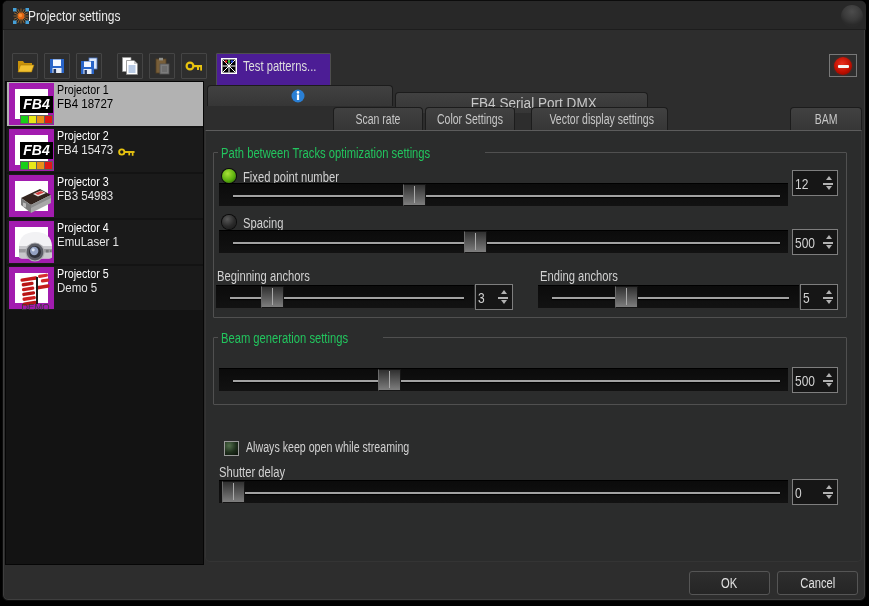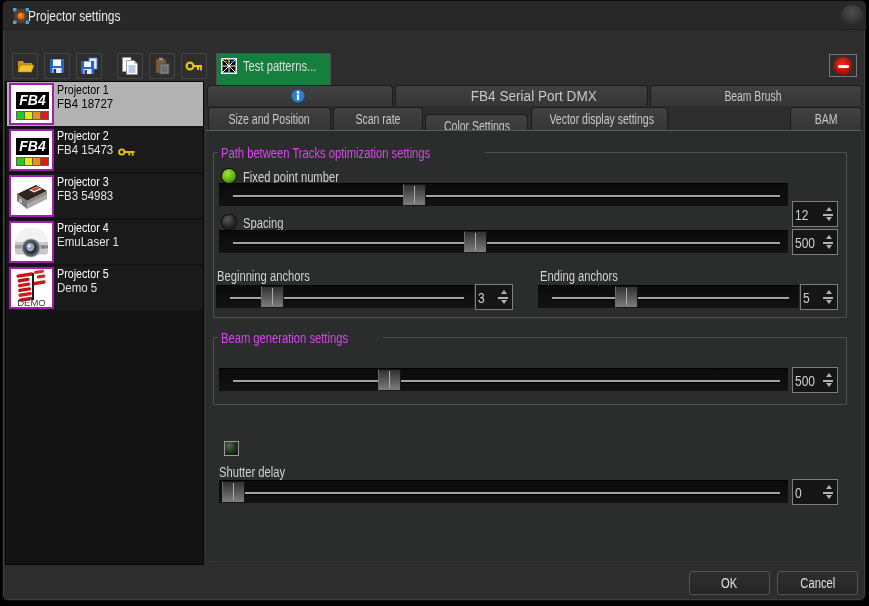--- a/index.html
+++ b/index.html
@@ -25,40 +25,40 @@
   .menuitem u { text-decoration:underline; }
   
   .tbtn { position:absolute; top:53px; width:26px; height:26px; background:#2e2e2e;
     border:1px solid #454545; border-radius:1px; }
   .tbtn svg { position:absolute; left:2px; top:2px; }
   
   .leftpanel { position:absolute; left:5px; top:81px; width:199px; height:484px;
     background:#131313; border:1px solid #060606; }
   .pitem { position:absolute; left:1px; width:196px; height:44px; background:#1a1a1a; }
   .pitem.sel { background:#b2b2b2; }
-  .picon { position:absolute; left:2px; top:1px; width:45px; height:42px; background:#fff; border:2px solid #a21caf; }
+  .picon { position:absolute; left:2px; top:1px; width:45px; height:42px; background:#fff; border:6px solid #a21caf; }
   .pname { position:absolute; left:50px; top:1px; font-size:12.5px; font-weight:normal; color:#fff; }
   .psub  { position:absolute; left:50px; top:15px; font-size:12.5px; color:#e4e4e4; }
   .pitem.sel .pname, .pitem.sel .psub { color:#000; }
   
   .tab { position:absolute; background:linear-gradient(180deg,#414141,#363636);
     border:1px solid #1c1c1c; border-bottom:none; border-radius:4px 4px 0 0;
     font-size:14px; color:#c8c8c8; text-align:center; }
   .tabactive { position:absolute; background:linear-gradient(180deg,#242526,#2b2c2c 65%);
     border:1px solid #8a9296; border-bottom:none; border-radius:4px 4px 0 0;
     font-size:14px; color:#fff; text-align:center; z-index:5; }
   .tabactive::before { content:""; position:absolute; left:0; right:0; top:0; height:4px;
     background:linear-gradient(180deg,#72909c,#39444a 70%, #23282c); border-radius:3px 3px 0 0; }
   
   .page { position:absolute; left:205px; top:130px; width:657px; height:432px;
     background:#2b2c2c; border:1px solid #343434; border-top:1px solid #5c5c5c; border-radius:0 0 5px 5px; }
   
   .group { position:absolute; border:1px solid #505050; border-radius:1px; }
   .gtitle { position:absolute; top:-8px; left:4px; background:#2b2c2c; padding:0 3px;
-    font-size:14px; color:#d946ef; white-space:nowrap; }
+    font-size:14px; color:#22c55e; white-space:nowrap; }
   .lbl { position:absolute; font-size:14px; color:#d2d2d2; white-space:nowrap; }
   
   .radio { position:absolute; width:14px; height:14px; border-radius:50%;
     background:radial-gradient(circle at 38% 30%, #585858, #2a2a2a 55%, #161616); box-shadow:0 0 0 1px #0a0a0a; }
   .radio.on { background:radial-gradient(circle at 40% 33%, #a8e038, #5cb00e 55%, #2c6406 90%); }
   .checkbox { position:absolute; width:15px; height:15px; border:1px solid #9a9a9a;
     background:radial-gradient(circle at 32% 28%, #4e6a48 5%, #1e2e1c 55%, #0b110a); }
   
   .strip { position:absolute; height:24px; background:linear-gradient(180deg,#0b0b0b,#121212);
     border-top:1px solid #000; border-bottom:1px solid #2c2c2c; }
@@ -157,21 +157,21 @@
     </svg>
   </div>
   <div class="tbtn" style="left:181px">
     <svg width="20" height="20" viewBox="0 0 20 20">
       <circle cx="6" cy="10" r="3.4" fill="none" stroke="#e8c410" stroke-width="2.2"></circle>
       <rect x="9" y="9" width="9" height="2.2" fill="#e8c410"></rect>
       <rect x="13" y="11" width="2" height="3" fill="#e8c410"></rect>
       <rect x="16.2" y="11" width="1.8" height="3.6" fill="#e8c410"></rect>
     </svg>
   </div>
-  <div class="abs" style="left:216px;top:53px;width:115px;height:41px;background:#15803d;border:1px solid #4e4e4e;border-radius:1px">
+  <div class="abs" style="left:216px;top:53px;width:115px;height:41px;background:#4c1d95;border:1px solid #4e4e4e;border-radius:1px">
     <svg class="abs" style="left:4px;top:4px" width="16" height="16" viewBox="0 0 16 16">
       <rect x="0" y="0" width="16" height="16" fill="#fff"></rect>
       <rect x="1.5" y="1.5" width="13" height="13" fill="#000"></rect>
       <g stroke="#fff" stroke-width="1">
         <line x1="1.5" y1="1.5" x2="14.5" y2="14.5"></line>
           <line x1="14.5" y1="1.5" x2="1.5" y2="14.5"></line>
         <line x1="8" y1="1.5" x2="8" y2="14.5"></line>
           <line x1="1.5" y1="8" x2="14.5" y2="8"></line>
       </g>
       <circle cx="5" cy="3.5" r="1.2" fill="#e02020"></circle>
@@ -278,41 +278,39 @@
     </div>
   </div>
 
   <div class="tab" style="left:207px;top:85px;width:186px;height:21px">
     <svg class="abs" style="left:83px;top:3px" width="14" height="14" viewBox="0 0 14 14">
       <circle cx="7" cy="7" r="6.5" fill="#2a7fd4"></circle>
       <rect x="5.9" y="5.5" width="2.2" height="5.5" fill="#fff"></rect>
       <circle cx="7" cy="3.4" r="1.3" fill="#fff"></circle>
     </svg>
   </div>
-  <div class="tab" style="left:395px;top:85px;width:253px;height:21px;line-height:21px;text-indent:12px"><span class="txc" style="transform:scaleX(.97) translateZ(0)">FB4 Serial Port DMX</span></div>
-  <div class="tab" style="left:650px;top:85px;width:212px;height:21px;line-height:21px;text-indent:-3px"><span class="txc" style="transform:scaleX(.74) translateZ(0)">Beam Brush</span></div>
-
-  <div class="tab" style="left:208px;top:107px;width:123px;height:23px;line-height:23px"><span class="txc" style="transform:scaleX(.75) translateZ(0)">Size and Position</span></div>
+  <div class="tab" style="left:395px;top:92px;width:253px;height:21px;line-height:21px;text-indent:12px"><span class="txc" style="transform:scaleX(.97) translateZ(0)">FB4 Serial Port DMX</span></div>
+
   <div class="tab" style="left:333px;top:107px;width:90px;height:23px;line-height:23px"><span class="txc" style="transform:scaleX(.75) translateZ(0)">Scan rate</span></div>
-  <div class="tab" style="left:425px;top:114px;width:103px;height:23px;line-height:23px"><span class="txc" style="transform:scaleX(.75) translateZ(0)">Color Settings</span></div>
+  <div class="tab" style="left:425px;top:107px;width:90px;height:23px;line-height:23px"><span class="txc" style="transform:scaleX(.75) translateZ(0)">Color Settings</span></div>
   <div class="tab" style="left:531px;top:107px;width:137px;height:23px;line-height:23px"><span class="txc" style="transform:scaleX(.75) translateZ(0)">Vector display settings</span></div>
   <div class="tab" style="left:790px;top:107px;width:72px;height:23px;line-height:23px"><span class="txc" style="transform:scaleX(.75) translateZ(0)">BAM</span></div>
 
   <div class="page"></div>
 
   <div class="group" style="left:213px;top:152px;width:634px;height:166px">
     <div class="gtitle"><span class="tx">Path between Tracks optimization settings</span></div>
   </div>
   <div class="radio on" style="left:222px;top:169px"></div>
   <div class="lbl" style="left:243px;top:169px"><span class="tx">Fixed point number</span></div>
   <div class="strip" style="left:219px;top:183px;width:569px">
     <div class="track" style="left:14px;right:8px"></div>
     <div class="thumb" style="left:184px"></div>
   </div>
-  <div class="spin" style="left:792px;top:201px;width:46px">
+  <div class="spin" style="left:792px;top:170px;width:46px">
       <span class="v"><span class="tx">12</span></span>
       <i class="up"></i>
       <i class="mid"></i>
       <i class="dn"></i>
     </div>
   <div class="radio" style="left:222px;top:215px"></div>
   <div class="lbl" style="left:243px;top:215px"><span class="tx">Spacing</span></div>
   <div class="strip" style="left:219px;top:230px;width:569px">
     <div class="track" style="left:14px;right:8px"></div>
     <div class="thumb" style="left:245px"></div>
@@ -354,20 +352,21 @@
     <div class="thumb" style="left:159px"></div>
   </div>
   <div class="spin" style="left:792px;top:367px;width:46px">
       <span class="v"><span class="tx">500</span></span>
       <i class="up"></i>
       <i class="mid"></i>
       <i class="dn"></i>
     </div>
 
   <div class="checkbox" style="left:224px;top:441px"></div>
+  <div class="lbl" style="left:246px;top:439px"><span class="tx" style="transform:scaleX(.76) translateZ(0)">Always keep open while streaming</span></div>
   <div class="lbl" style="left:219px;top:464px"><span class="tx">Shutter delay</span></div>
   <div class="strip" style="left:219px;top:480px;width:569px">
     <div class="track" style="left:14px;right:8px"></div>
     <div class="thumb" style="left:3px"></div>
   </div>
   <div class="spin" style="left:792px;top:479px;width:46px">
       <span class="v"><span class="tx">0</span></span>
       <i class="up"></i>
       <i class="mid"></i>
       <i class="dn"></i>

